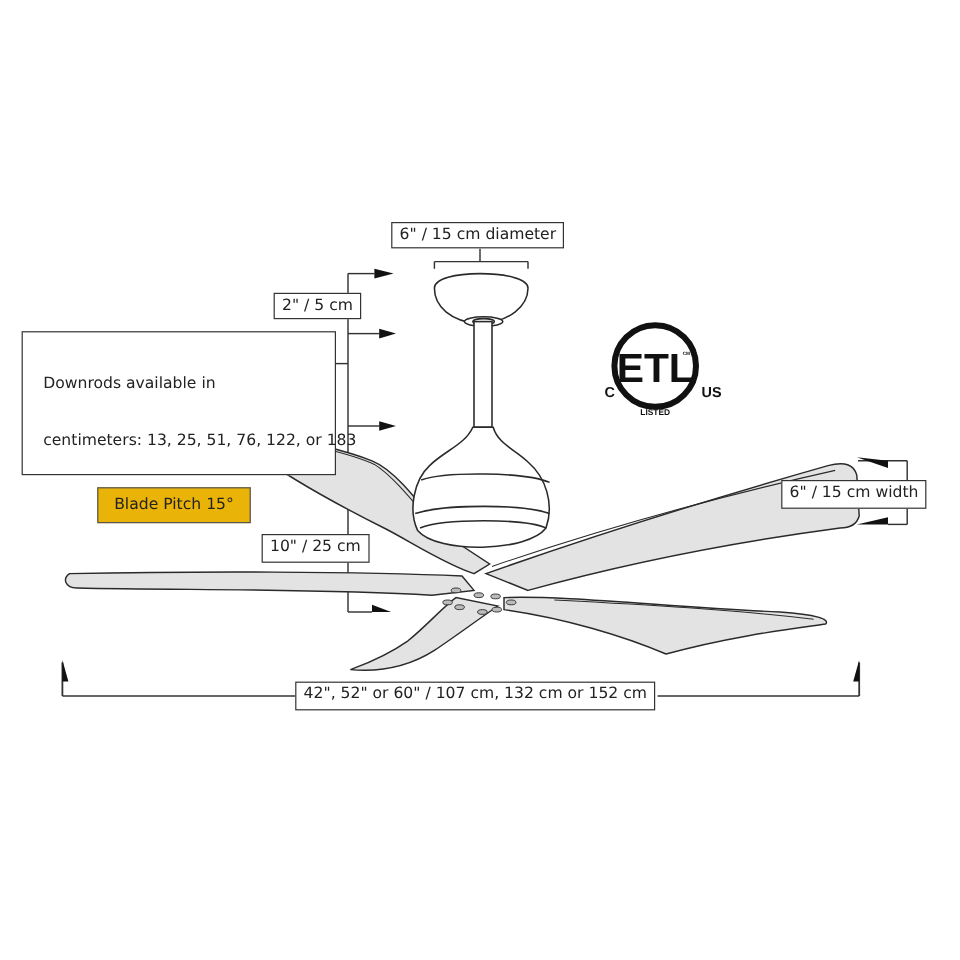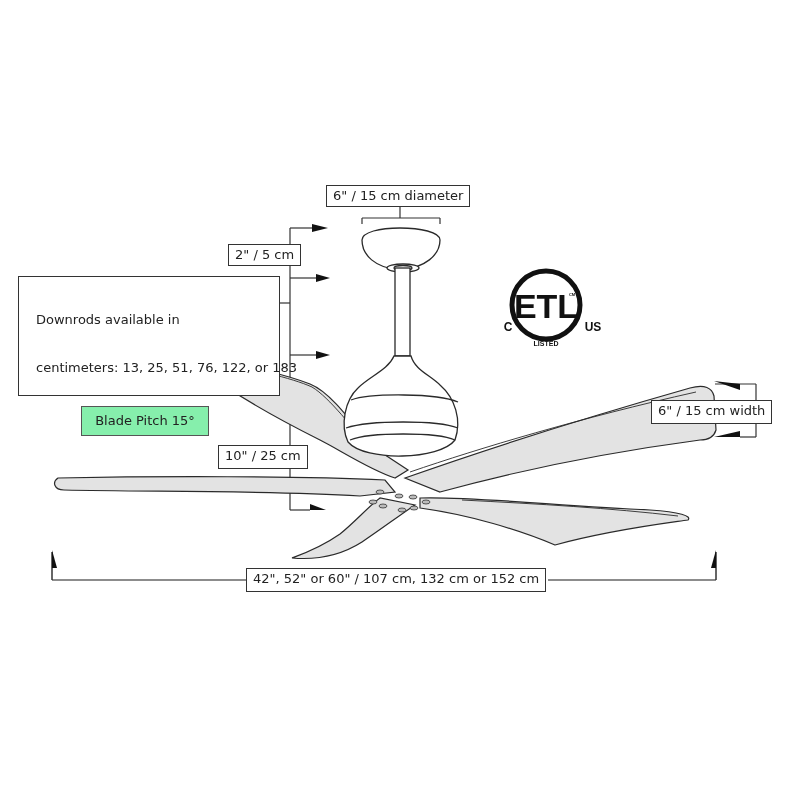--- a/index.html
+++ b/index.html
@@ -4,21 +4,21 @@
 <style>
   html, body { margin: 0; padding: 0; background: #ffffff; }
   body { width: 800px; height: 800px; position: relative; overflow: hidden; font-family: "DejaVu Sans", sans-serif; }
   #canvas { position: absolute; left: 0; top: 0; width: 800px; height: 800px; }
   .label {
     position: absolute; background: #ffffff; border: 1.5px solid #333;
     font-size: 13px; color: #222; line-height: 1.2; white-space: nowrap;
     padding: 2px 6px; box-sizing: border-box;
   }
   .label.multi { white-space: pre; line-height: 16px; padding: 3px 6px; }
-  .label.gray { background: #86efac; border-color: #555; }
+  .label.gray { background: #eab308; border-color: #555; }
   .etl-text { font-family: "Liberation Sans", sans-serif; font-weight: bold; }
 </style>
 </head>
 <body>
 
 <svg id="canvas" viewBox="0 0 800 800" xmlns="http://www.w3.org/2000/svg">
   <defs>
     <marker id="arr" markerWidth="8" markerHeight="8" refX="7" refY="4" orient="auto">
       <path d="M0,0 L8,4 L0,8 z" fill="#111"></path>
     </marker>

